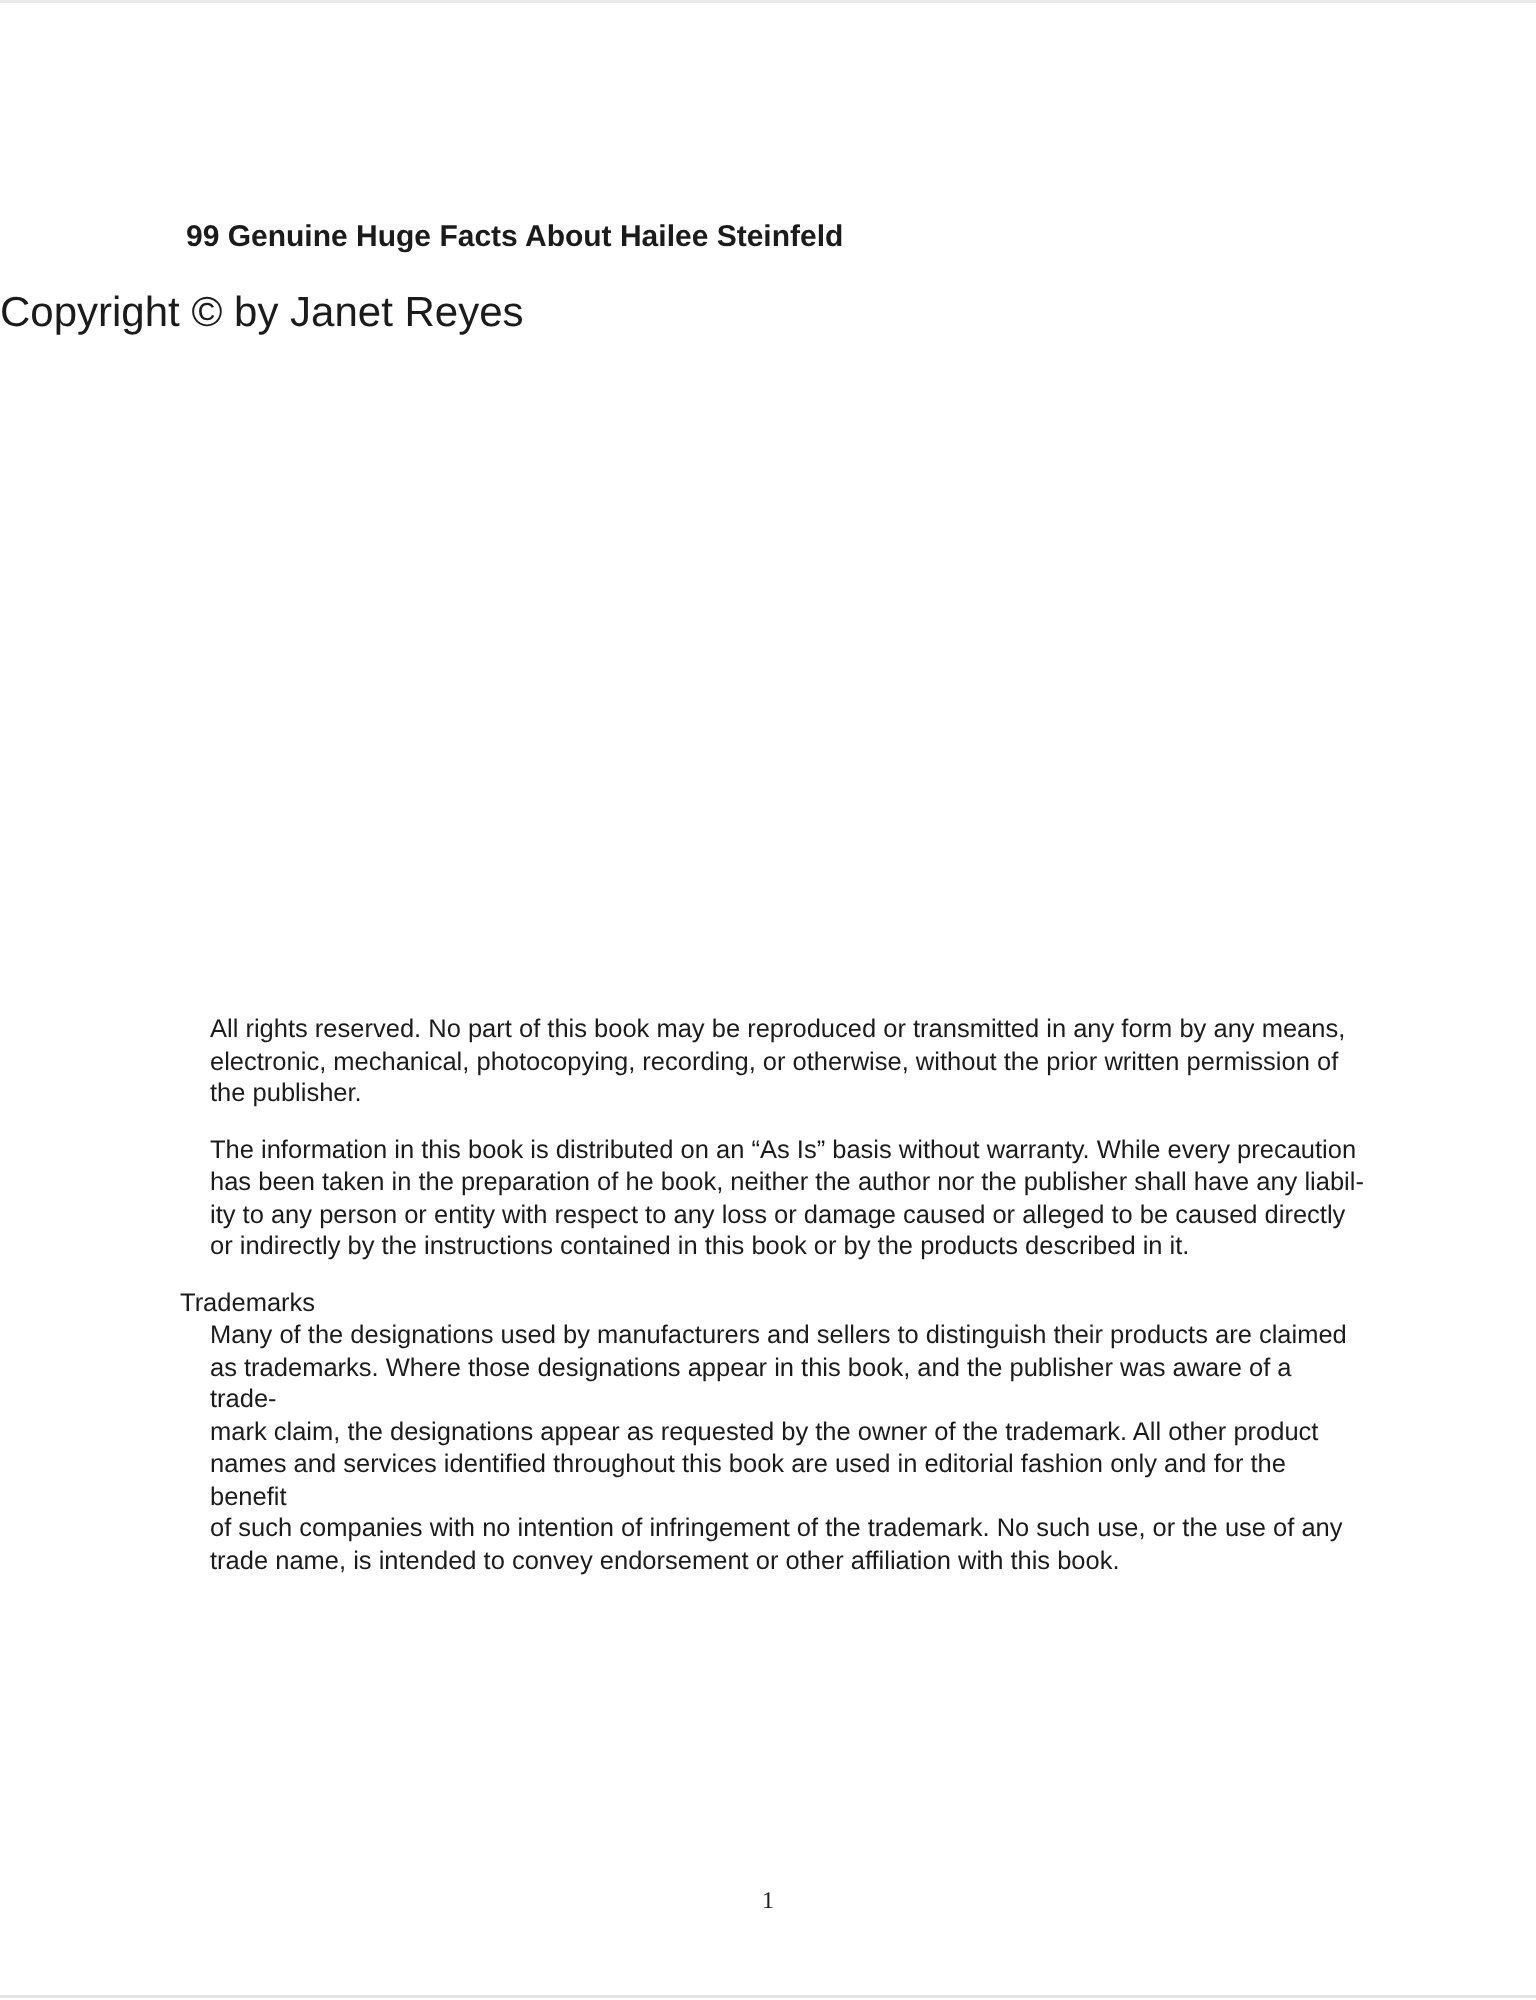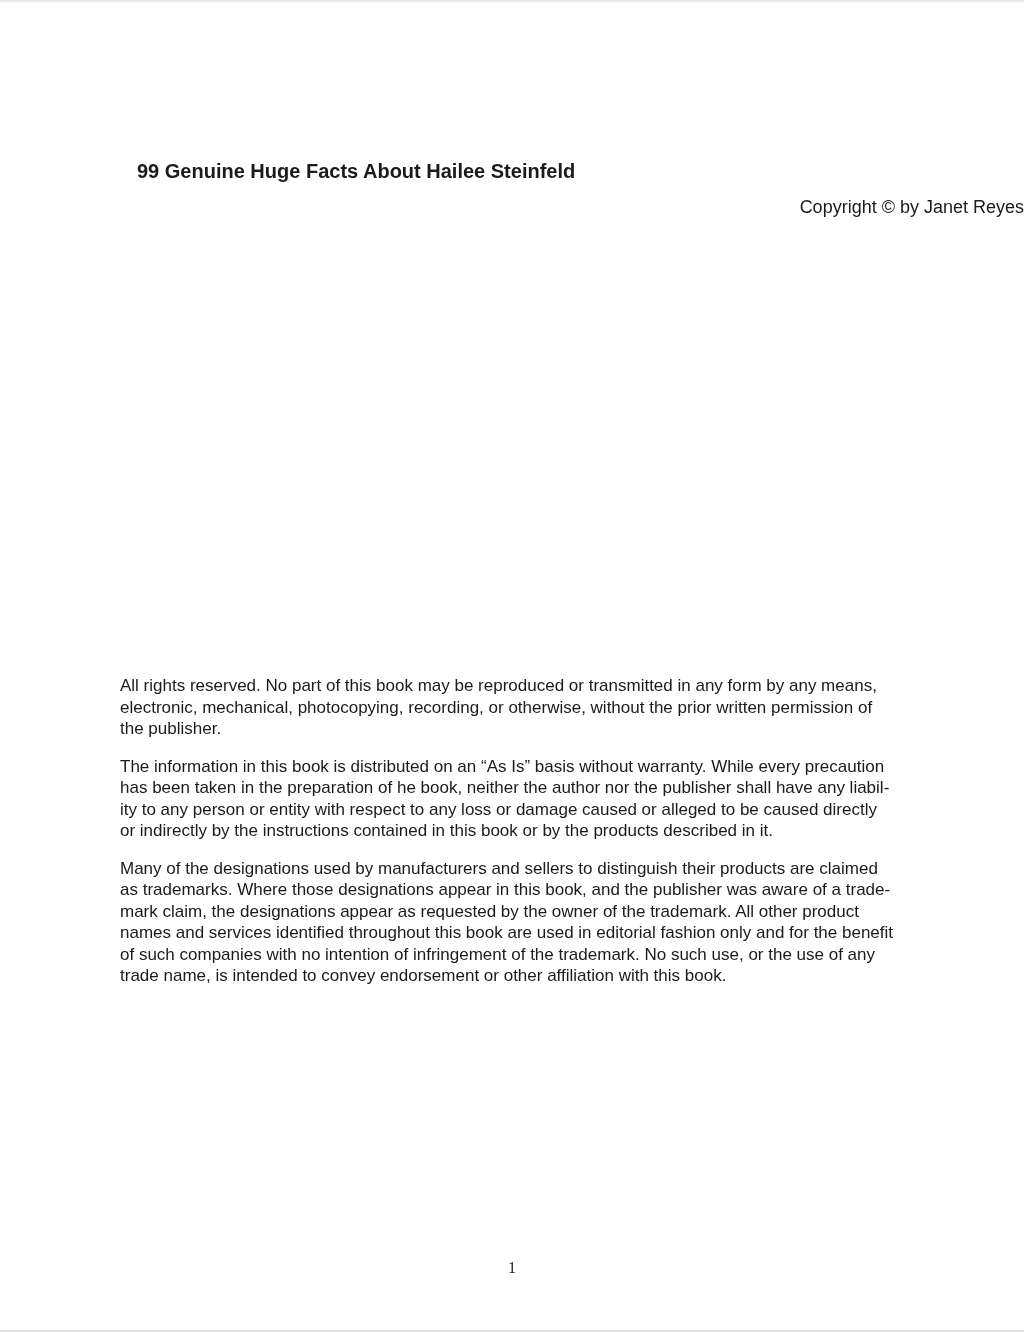--- a/index.html
+++ b/index.html
@@ -23,51 +23,52 @@
     height: 2px;
     background: #e9e9e9;
   }
   .edge-line.top { top: 0; }
   .edge-line.bottom { top: 1330px; background: #e4e4e4; }
 
   .book-title {
     position: absolute;
     left: 120px;
     top: 143px;
-    margin: 17px;
+    margin: 4px;
     font-size: 20px;
     font-weight: bold;
     line-height: 23px;
     white-space: nowrap;
   }
   .copyright-line {
     position: absolute;
     left: 0;
     top: 196px;
     width: 1024px;
-    text-align: right;
-    font-size: 18px;
+    text-align: left;
+    font-size: 28px;
     line-height: 23px;
   }
   .sections {
     position: absolute;
     left: 120px;
     top: 675px;
     width: 790px;
     font-size: 17px;
     line-height: 21.5px;
   }
   .doc-section {
     margin: 0 0 16px 0;
   }
   .section-heading {
     font-weight: normal;
   }
   .section-paragraph {
     white-space: pre-line;
+    margin-left: 20px;
   }
   .page-number {
     position: absolute;
     left: 0;
     top: 1258px;
     width: 1024px;
     text-align: center;
     font-family: "Liberation Serif", serif;
     font-size: 16px;
     line-height: 19px;
@@ -91,20 +92,21 @@
   </section>
 
   <section class="doc-section">
     <div class="section-paragraph">The information in this book is distributed on an “As Is” basis without warranty. While every precaution
 has been taken in the preparation of he book, neither the author nor the publisher shall have any liabil-
 ity to any person or entity with respect to any loss or damage caused or alleged to be caused directly
 or indirectly by the instructions contained in this book or by the products described in it.</div>
   </section>
 
   <section class="doc-section">
+    <div class="section-heading">Trademarks</div>
     <div class="section-paragraph">Many of the designations used by manufacturers and sellers to distinguish their products are claimed
 as trademarks. Where those designations appear in this book, and the publisher was aware of a trade-
 mark claim, the designations appear as requested by the owner of the trademark. All other product
 names and services identified throughout this book are used in editorial fashion only and for the benefit
 of such companies with no intention of infringement of the trademark. No such use, or the use of any
 trade name, is intended to convey endorsement or other affiliation with this book.</div>
   </section>
 
 </div>
 

